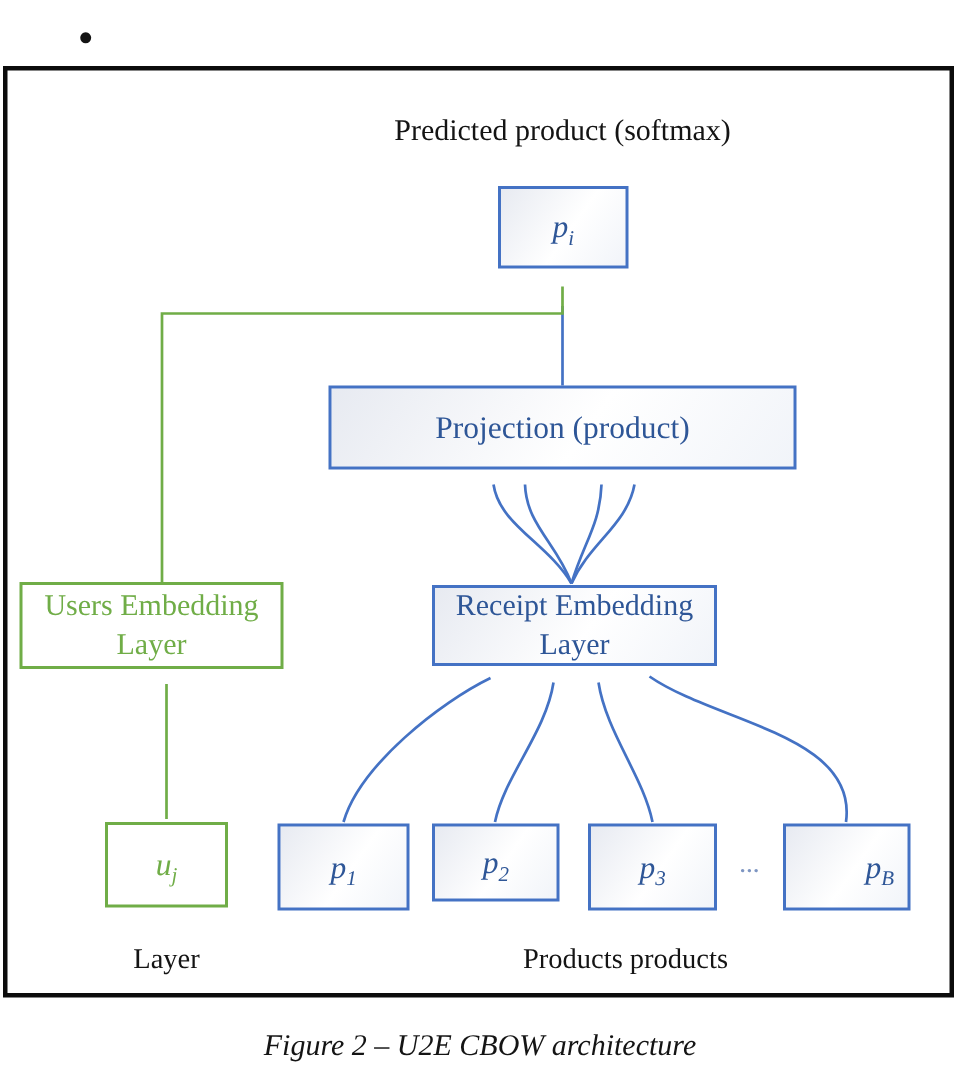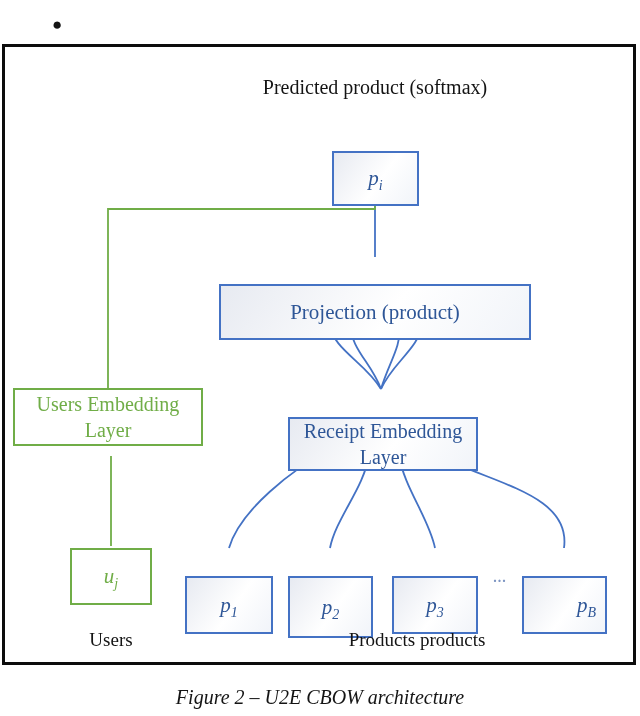--- a/index.html
+++ b/index.html
@@ -17,21 +17,21 @@
   .arrows{position:absolute;left:0;top:0;z-index:1;pointer-events:none;}
   .arrows path{fill:none;}
   .stroke-blue{stroke:var(--blue,#4472C4);stroke-width:1.8;}
   .stroke-green{stroke:var(--green,#70AD47);stroke-width:1.8;}
   .fill-blue{fill:var(--blue,#4472C4);}
   .fill-green{fill:var(--green,#70AD47);}
   
   .node{position:absolute;z-index:2;display:flex;align-items:center;justify-content:center;
         text-align:center;box-sizing:border-box;}
   .node.blue{border:2px solid var(--blue,#4472C4);color:var(--blue_text,#2E5697);
-        background:linear-gradient(125deg,#e7eaf1 0%,#ffffff 55%,#f1f4f9 100%);margin-top:27px;}
+        background:linear-gradient(125deg,#e7eaf1 0%,#ffffff 55%,#f1f4f9 100%);}
   .node.green{border:2px solid var(--green,#70AD47);color:var(--green,#70AD47);background:#ffffff;}
   .node .math{font-style:italic;font-size:21px;}
   .node .math sub{font-size:14px;font-style:italic;line-height:0;}
   .node.twoline{font-size:20px;line-height:1.3;}
   .proj-label{font-size:21px;}
   .dots{position:absolute;z-index:2;display:flex;align-items:center;justify-content:center;
         color:#7d95c2;font-size:14px;letter-spacing:1px;font-weight:bold;}
   
   .diagram-title{position:absolute;left:225px;top:76px;width:300px;text-align:center;font-size:20px;z-index:2;}
   .axis-label{position:absolute;z-index:2;text-align:center;font-size:19px;}
@@ -78,43 +78,43 @@
   <div class="diagram-title">Predicted product (softmax)</div>
 
   <div class="node blue" style="left:332px;top:124px;width:87px;height:55px;">
     <span class="math"><i>p</i><sub>i</sub></span>
   </div>
 
   <div class="node blue" style="left:219px;top:257px;width:312px;height:56px;">
     <span class="proj-label">Projection (product)</span>
   </div>
 
-  <div class="node green twoline" style="left:13px;top:388px;width:190px;height:58px;padding:0 4px;">
+  <div class="node green twoline" style="left:13px;top:388px;width:176px;height:58px;padding:0 4px;">
     <span>Users Embedding Layer</span>
   </div>
 
   <div class="node blue twoline" style="left:288px;top:390px;width:190px;height:54px;padding:0 2px;">
     <span>Receipt Embedding Layer</span>
   </div>
 
   <div class="node green" style="left:70px;top:548px;width:82px;height:57px;">
     <span class="math"><i>u</i><sub>j</sub></span>
   </div>
   <div class="node blue" style="left:185px;top:549px;width:88px;height:58px;">
     <span class="math"><i>p</i><sub>1</sub></span>
   </div>
-  <div class="node blue" style="left:288px;top:549px;width:85px;height:62px;">
+  <div class="node blue" style="left:288px;top:549px;width:85px;height:52px;">
     <span class="math"><i>p</i><sub>2</sub></span>
   </div>
   <div class="node blue" style="left:392px;top:549px;width:86px;height:58px;">
     <span class="math"><i>p</i><sub>3</sub></span>
   </div>
   <div class="dots" style="left:480px;top:549px;width:40px;height:58px;">...</div>
   <div class="node blue" style="left:522px;top:549px;width:85px;height:58px;padding-left:44px;">
     <span class="math"><i>p</i><sub>B</sub></span>
   </div>
 
-  <div class="axis-label" style="left:61px;top:629px;width:100px;">Users</div>
+  <div class="axis-label" style="left:61px;top:629px;width:100px;">Layer</div>
   <div class="axis-label" style="left:317px;top:629px;width:200px;">Products products</div>
 
   <div class="caption">Figure 2 – U2E CBOW architecture</div>
 
 </div>
 
 </body></html>

